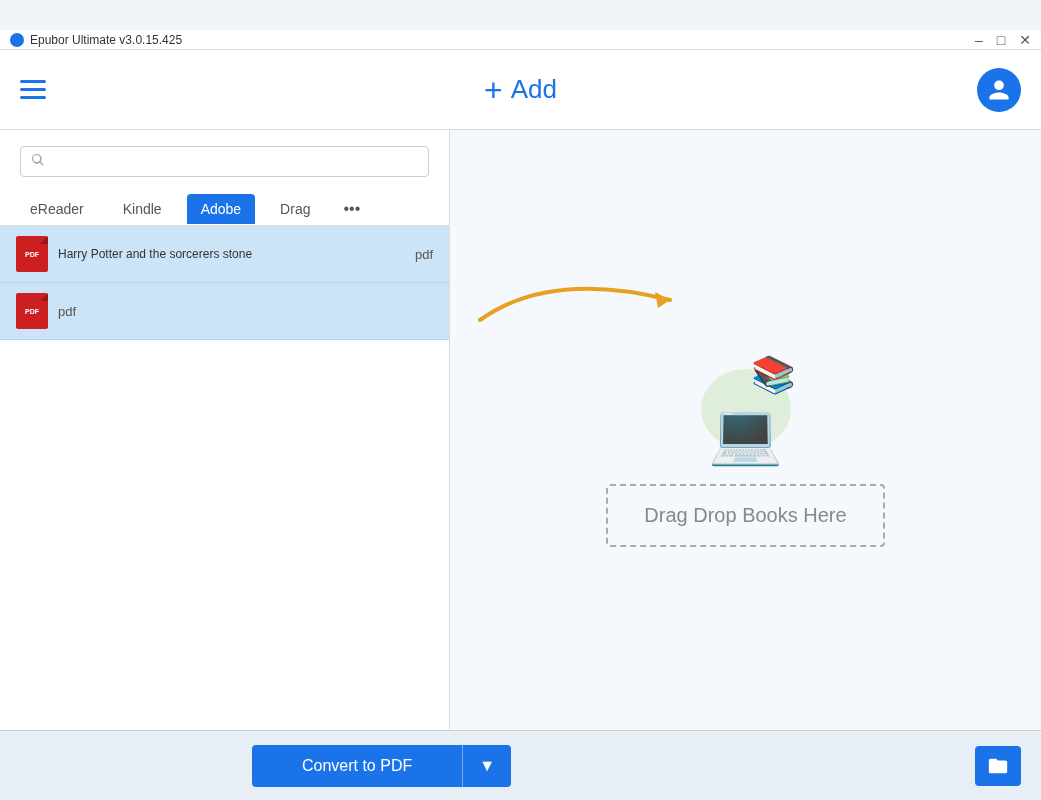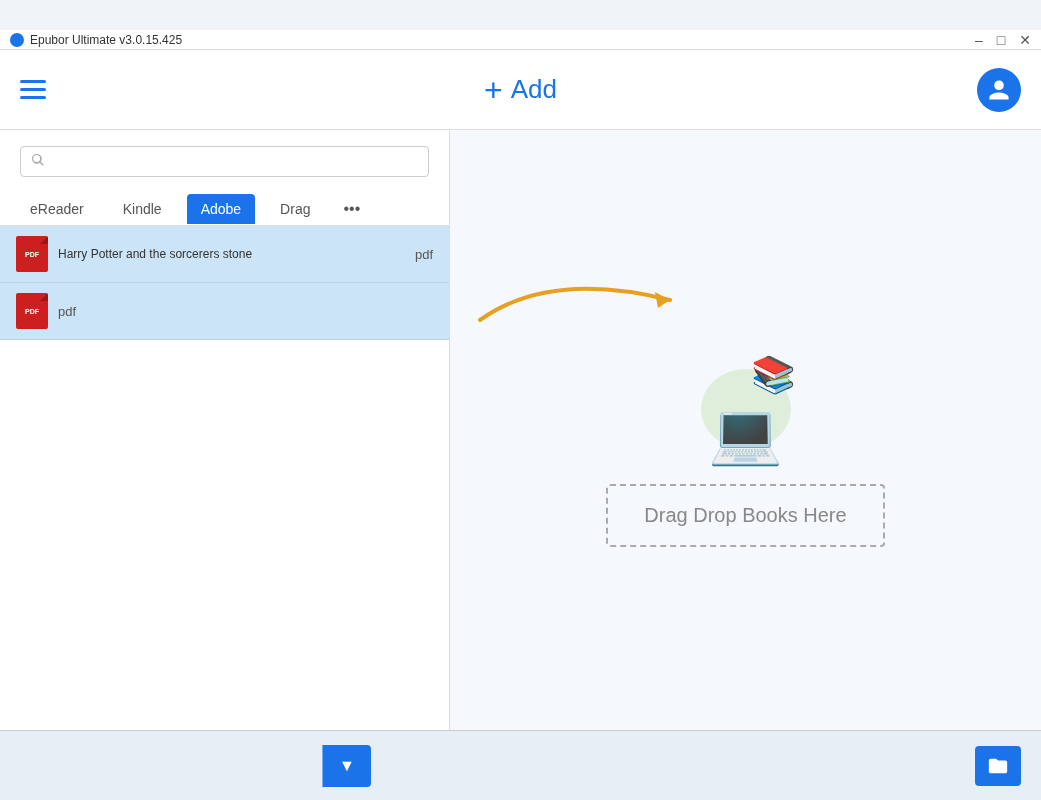--- a/index.html
+++ b/index.html
@@ -424,20 +424,21 @@
       <div class="drag-drop-box">
         <span>Drag Drop Books Here</span>
       </div>
     </div>
   </div>
 
 </div>
 
 <div class="bottom-bar">
   <div class="convert-btn-group">
+    <button class="convert-btn">Convert to PDF</button>
     <button class="convert-dropdown-btn">
       <span>▼</span>
     </button>
   </div>
   <button class="folder-btn">
     <svg width="22" height="22" viewBox="0 0 24 24">
         <path d="M10 4H4c-1.1 0-2 .9-2 2v12c0 1.1.9 2 2 2h16c1.1 0 2-.9 2-2V8c0-1.1-.9-2-2-2h-8l-2-2z"></path>
       </svg>
   </button>
 </div>

